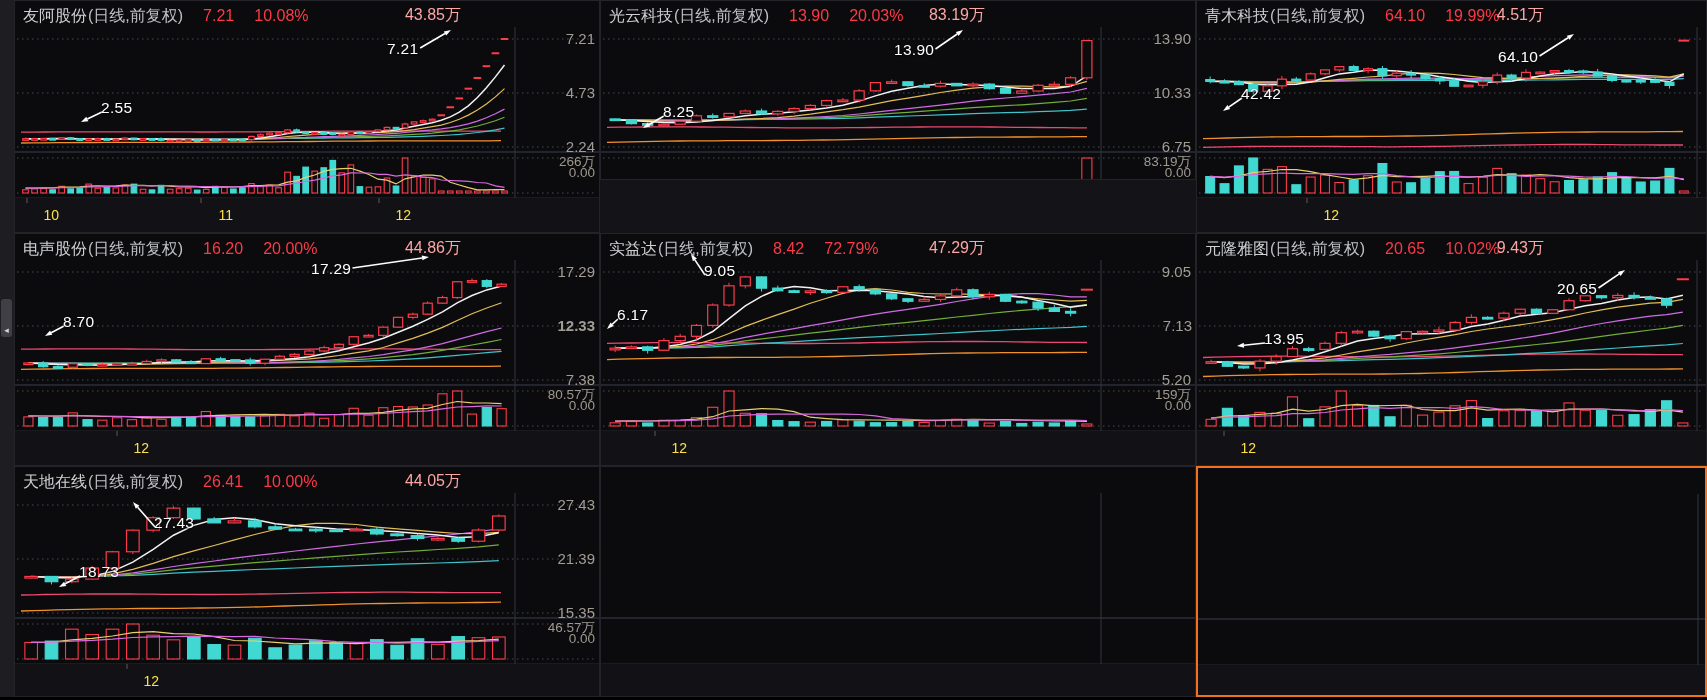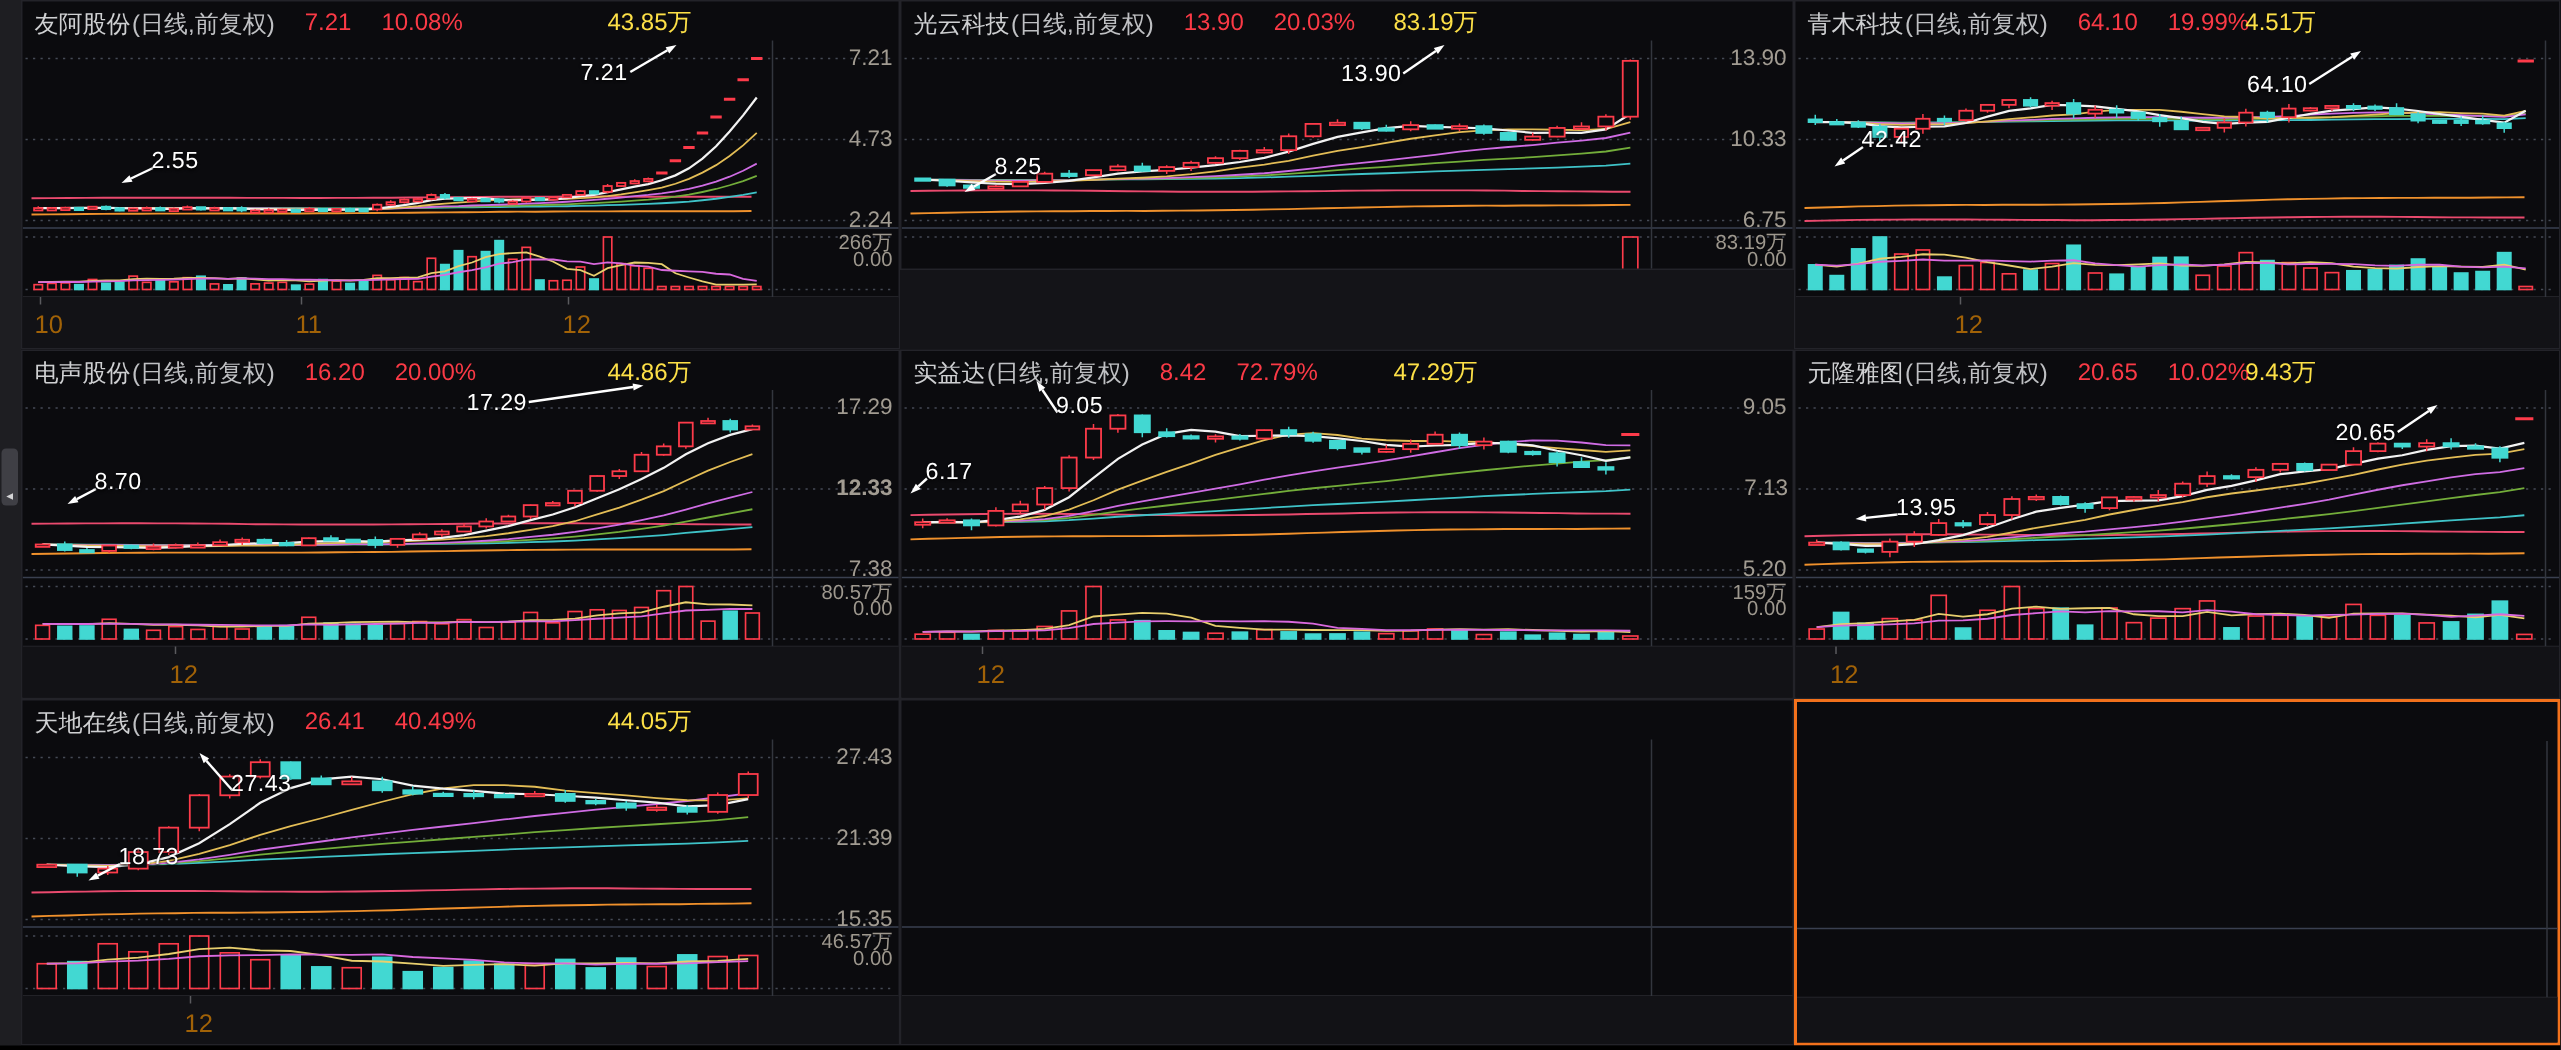--- a/index.html
+++ b/index.html
@@ -10,24 +10,24 @@
        display:flex;align-items:flex-end;justify-content:center;cursor:pointer;}
   #rail .handle span{color:#d4d4d6;font-size:9px;line-height:14px;}
   .cell{position:absolute;background:#0b0b0e;border:1px solid #232329;box-sizing:border-box;overflow:hidden;}
   .cell.selected{border:2px solid #f2711c;}
   .cell svg{position:absolute;left:0;top:0;}
   .titlebar{position:absolute;left:8px;top:4px;height:22px;display:flex;align-items:center;font-size:16px;white-space:nowrap;z-index:3;}
   .t-name{color:#cfd0d2;}
   .t-period{color:#bfc0c3;margin-left:1px;}
   .t-price{color:#fb3a46;margin-left:20px;}
   .t-pct{color:#fb3a46;margin-left:20px;}
-  .t-vol{position:absolute;top:4px;font-size:16px;color:#fde047;z-index:3;margin-left:39px;}
+  .t-vol{position:absolute;top:4px;font-size:16px;color:#fca5a5;z-index:3;margin-left:39px;}
   .ylab{position:absolute;width:72px;text-align:right;font-size:15px;color:#a29c92;z-index:2;}
   .vlab{position:absolute;width:72px;text-align:right;font-size:13.5px;color:#9e988e;z-index:2;}
-  .mlab{position:absolute;width:36px;text-align:left;font-size:17px;color:#a16207;z-index:2;}
+  .mlab{position:absolute;width:36px;text-align:right;font-size:14px;color:#fde047;z-index:2;}
   .ann{position:absolute;font-size:15.5px;color:#ffffff;z-index:4;text-shadow:0 1px 2px rgba(0,0,0,.9);letter-spacing:.3px;}
   #bottombar{position:absolute;left:0;top:697px;width:1707px;height:3px;background:#000;}
 </style>
 </head>
 <body>
 
 <div id="app">
   <div id="rail">
     <div class="handle">
       <span>◂</span>
@@ -997,21 +997,21 @@
           <line x1="112" y1="197" x2="112" y2="202" stroke="#5a5a5e" stroke-width="1"></line>
           <line x1="140" y1="60" x2="122.62439526424417" y2="40.254994618459286" stroke="#ffffff" stroke-width="1.6"></line>
           <polygon points="118,35 124.42610770485878,38.669487670718425 120.82268282362956,41.840501566200146" fill="#ffffff"></polygon>
           <line x1="65" y1="109" x2="50.200820746961085" y2="116.7519510373061" stroke="#ffffff" stroke-width="1.6"></line>
           <polygon points="44,120 49.08720395975175,114.62595535263372 51.31443753417042,118.87794672197847" fill="#ffffff"></polygon>
         </svg>
         <div class="titlebar">
           <span class="t-name">天地在线</span>
           <span class="t-period">(日线,前复权)</span>
           <span class="t-price">26.41</span>
-          <span class="t-pct">40.49%</span>
+          <span class="t-pct">10.00%</span>
         </div>
         <span class="t-vol" style="right: 138px;">44.05万</span>
         <div class="ylab" style="left: 508px; top: 29px;">27.43</div>
         <div class="ylab" style="left: 508px; top: 83px; text-align: right;">21.39</div>
         <div class="ylab" style="left: 508px; top: 137px;">15.35</div>
         <div class="vlab" style="left: 508px; top: 152px;">46.57万</div>
         <div class="vlab" style="left: 508px; top: 164px;">0.00</div>
         <div class="mlab" style="left: 108px; top: 206px;">12</div>
         <div class="ann" style="left: 139px; top: 47px;">27.43</div>
         <div class="ann" style="left: 64px; top: 96px;">18.73</div>

